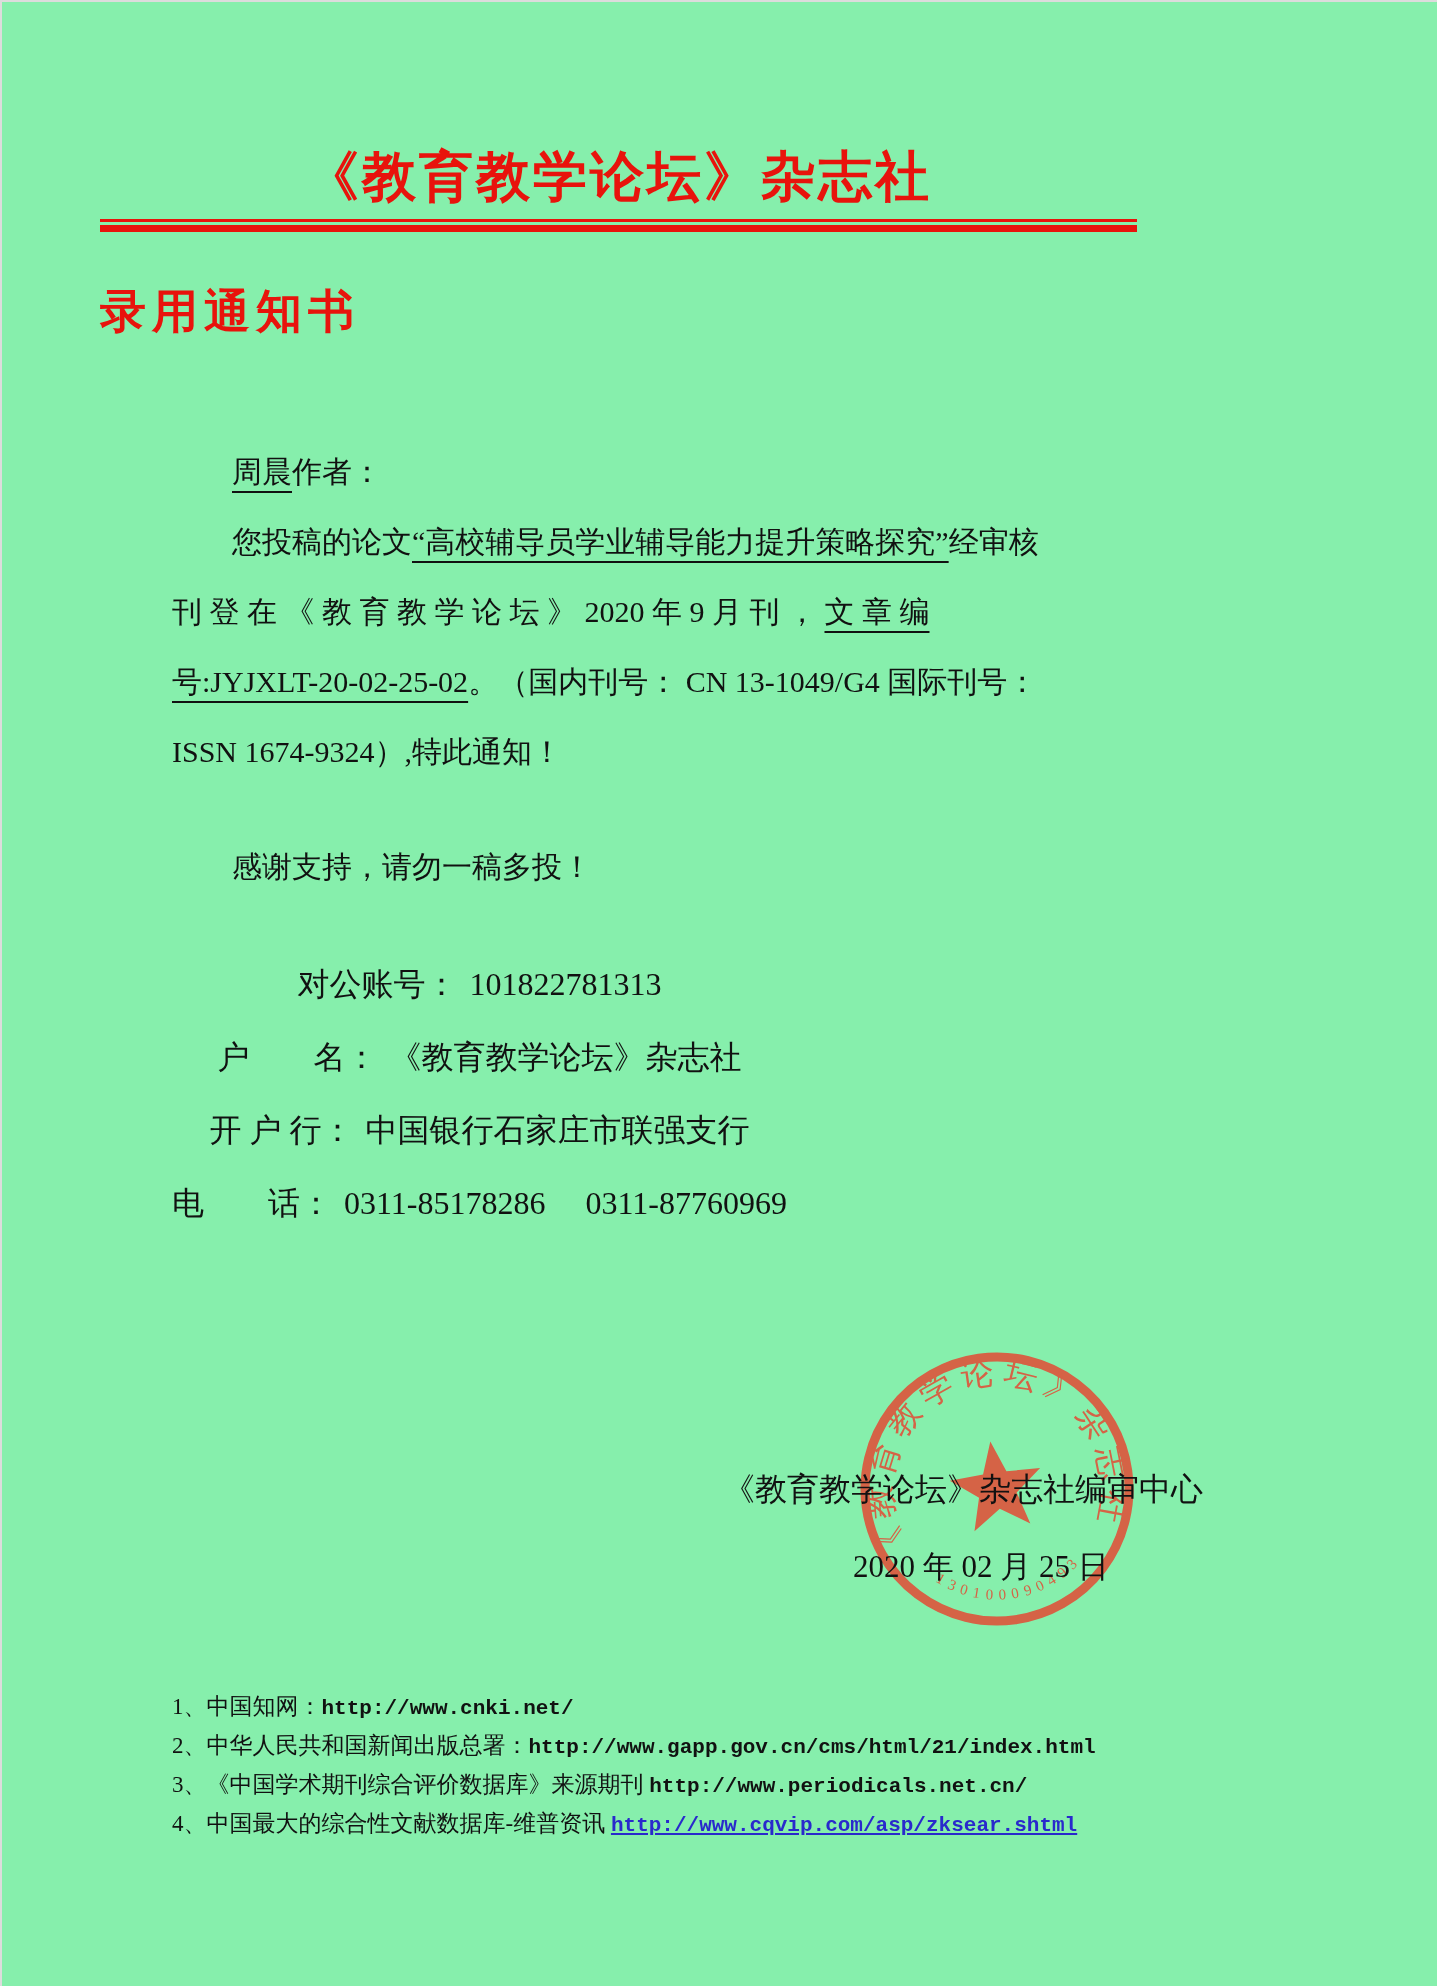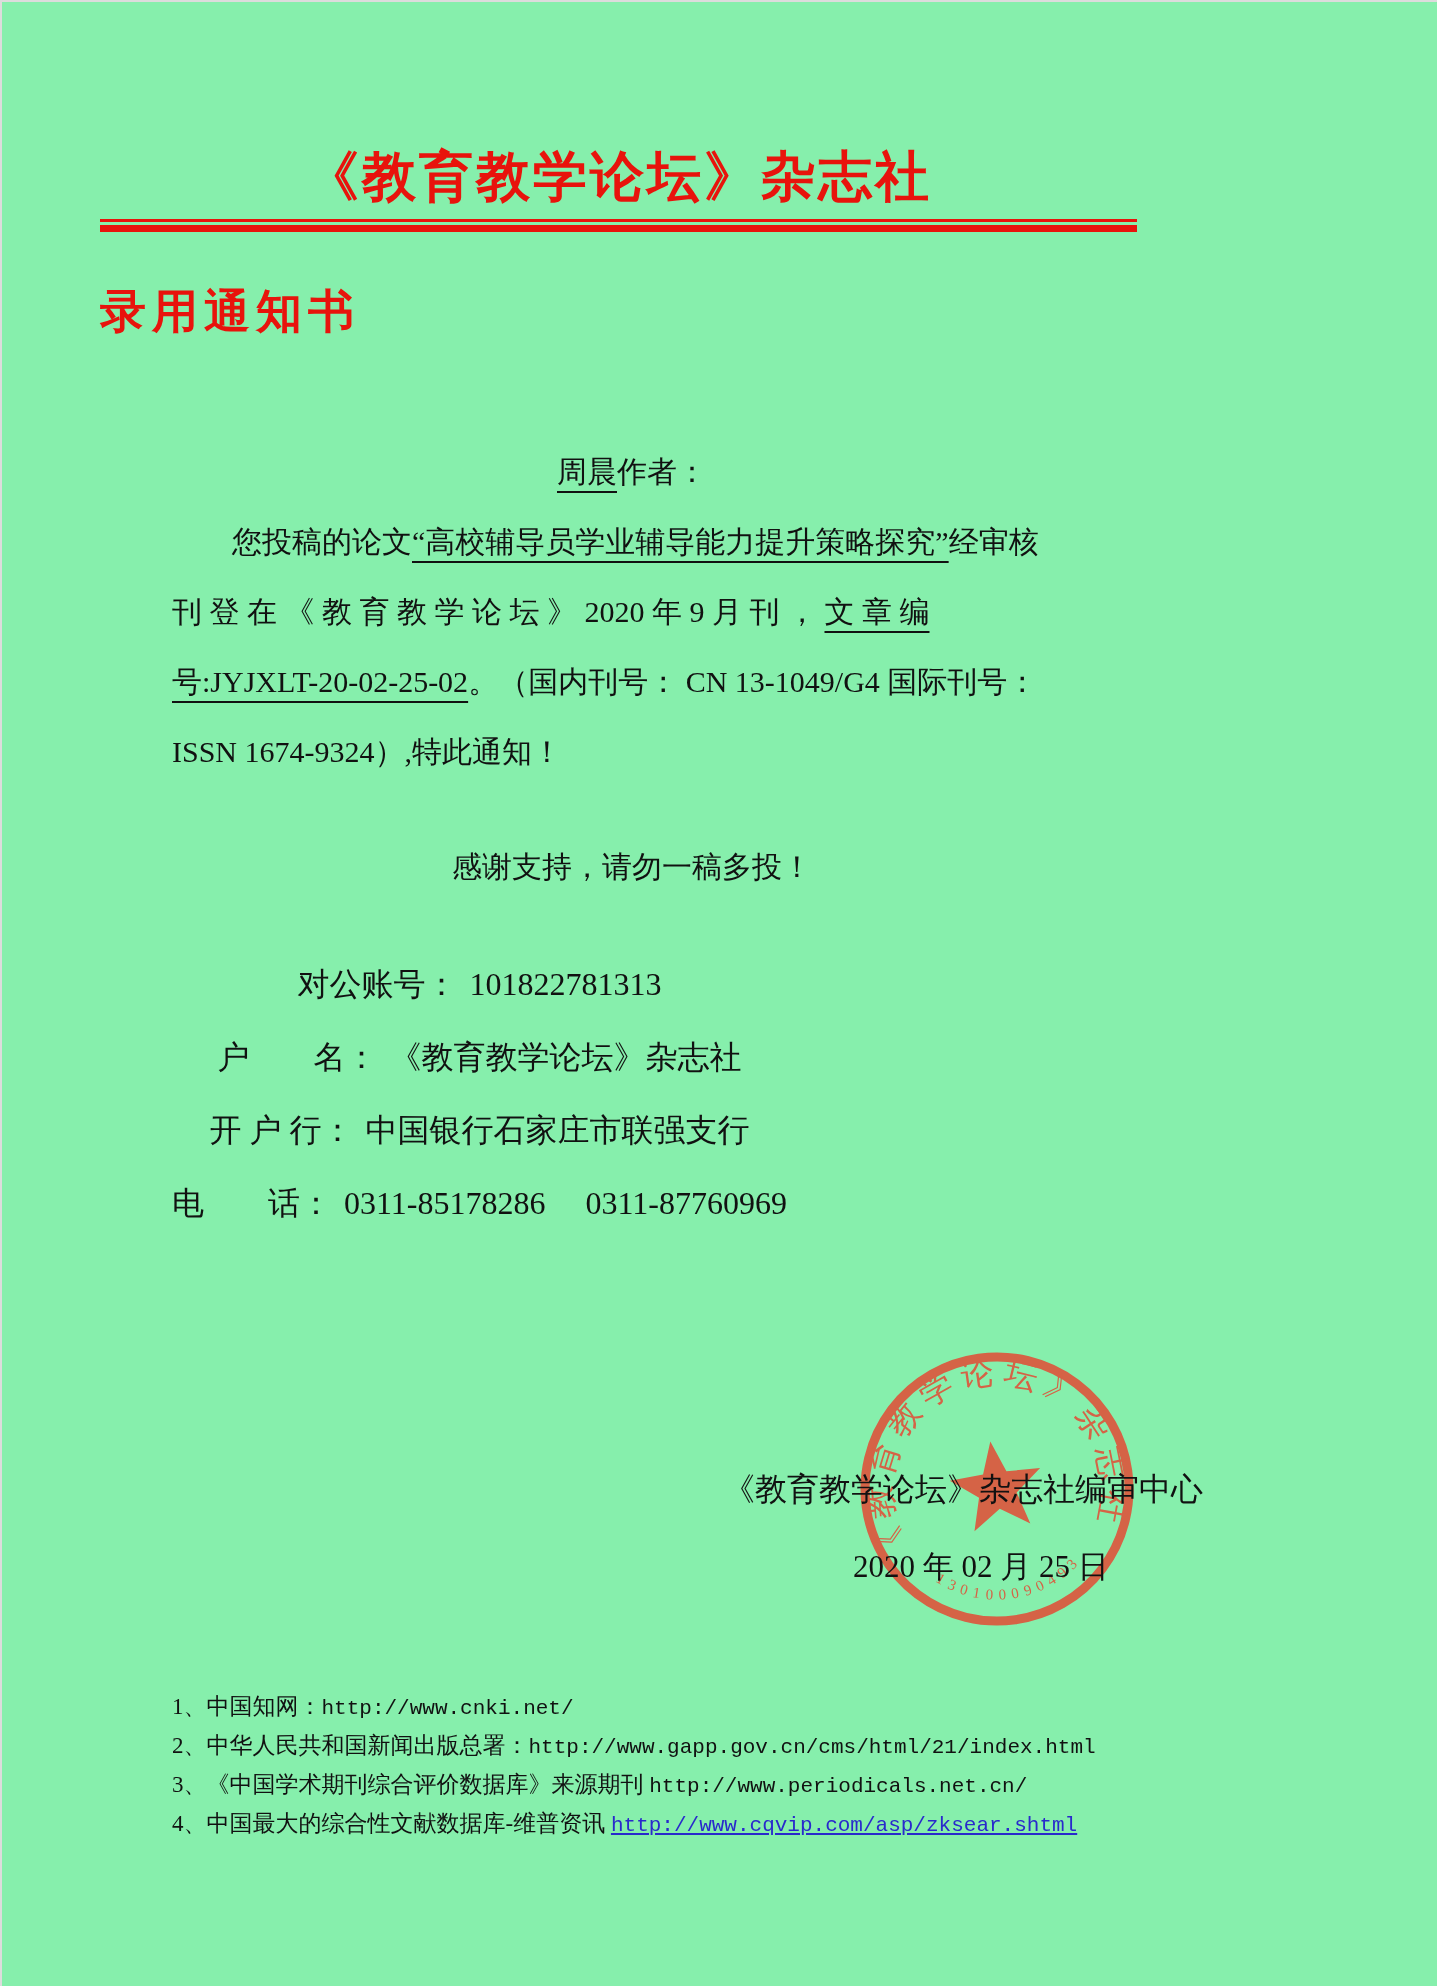--- a/index.html
+++ b/index.html
@@ -22,32 +22,32 @@
   .rule-thin{height:3px;background:#e8130c;}
   .rule-thick{height:7px;background:#e8130c;margin-top:3px;}
   .subtitle{
     position:absolute;left:100px;top:281px;width:1037px;
     margin:0;
     font-size:46px;font-weight:600;letter-spacing:6px;
     color:#e8130c;
   }
   .bodytext{position:absolute;left:172px;top:437px;width:860px;font-size:30px;}
   .bodytext p{margin:0;line-height:70px;white-space:nowrap;}
-  .indent{text-indent:2em;text-align:center;}
+  .indent{text-indent:2em;}
   .thanks{margin-top:45px !important;}
   .u{text-decoration:underline;text-underline-offset:9px;text-decoration-thickness:2px;}
   .account{position:absolute;left:172px;top:948px;font-size:32px;}
   .account .row{line-height:73px;white-space:nowrap;text-align:center;}
   .account .val{margin-left:12px;}
   .seal{position:absolute;left:849px;top:1341px;width:296px;height:296px;opacity:0.88;}
   .sig-org{position:absolute;left:723px;top:1468px;margin:0;font-size:32px;white-space:nowrap;}
   .sig-date{position:absolute;left:853px;top:1546px;margin:0;font-size:31px;white-space:nowrap;}
   .footer{position:absolute;left:172px;top:1688px;font-size:23px;}
   .footer .f-row{line-height:37px;white-space:nowrap;}
-  .url{font-family:"Liberation Mono","DejaVu Sans Mono",monospace;font-size:21px;}
+  .url{font-family:"Liberation Mono","DejaVu Sans Mono",monospace;font-size:21px;font-weight:bold;}
   .bluelink{color:#2929cc;text-decoration:underline;cursor:pointer;}
   .seal-text{font-family:"Liberation Serif","DejaVu Serif",serif;}
 </style>
 </head>
 <body>
 
 <div class="page">
 
   <h1 class="title">《教育教学论坛》杂志社</h1>
 

